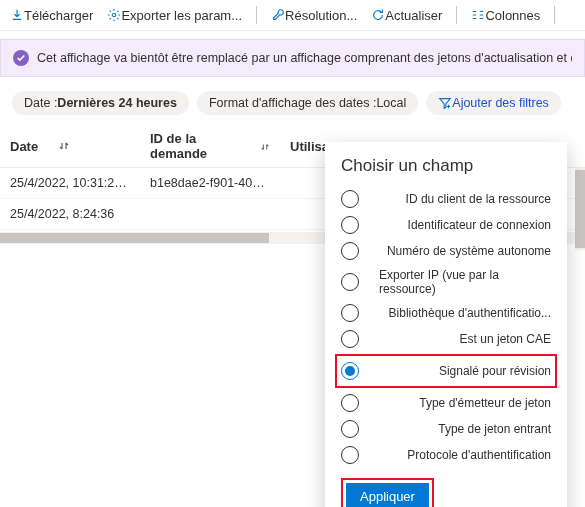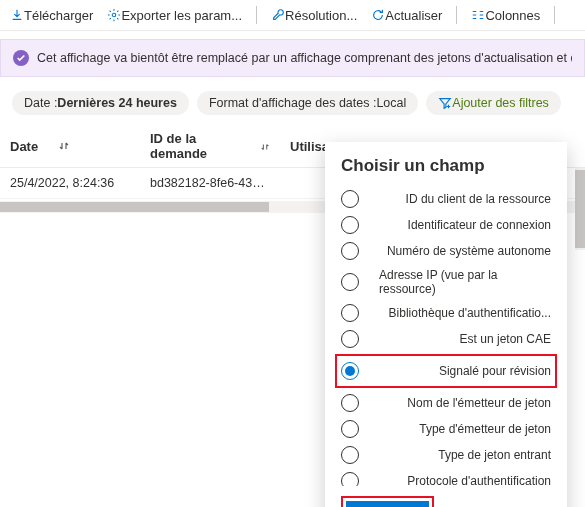--- a/index.html
+++ b/index.html
@@ -12,37 +12,37 @@
   
   .banner { display: flex; align-items: center; gap: 8px; background: #f4ecfb; border: 1px solid #e6d9f2; padding: 10px 12px; margin: 8px 0 0 0; }
   .banner .badge { width: 16px; height: 16px; border-radius: 50%; background: #8661c5; display: flex; align-items: center; justify-content: center; flex-shrink: 0; }
   .banner .badge svg { width: 10px; height: 10px; color: #fff; }
   .banner-text { font-size: 12.5px; color: #323130; white-space: nowrap; overflow: hidden; }
   
   .filters { display: flex; gap: 8px; padding: 14px 12px 10px; align-items: center; }
   .pill { background: #f3f2f1; border-radius: 14px; padding: 5px 12px; font-size: 12.5px; color: #323130; cursor: pointer; display: flex; align-items: center; }
   .pill .strong { font-weight: 600; text-align: right; }
   .pill-add .ico { width: 14px; height: 14px; color: #0078d4; }
-  .pill-add { color: #4d7c0f; }
+  .pill-add { color: #1d4ed8; }
   
   .table { width: 100%; }
   .thead { display: flex; border-bottom: 1px solid #edebe9; padding: 6px 0; }
   .th { display: flex; align-items: center; gap: 20px; padding: 0 10px; font-weight: 600; font-size: 13px; color: #323130; }
   .th .sort { width: 12px; height: 12px; color: #605e5c; }
   .col-date { width: 140px; }
   .col-id { width: 140px; }
   .col-user { flex: 1; }
   .tr { display: flex; border-bottom: 1px solid #f3f2f1; padding: 8px 0; font-size: 12.5px; }
   .td { padding: 0 10px; white-space: nowrap; overflow: hidden; text-overflow: ellipsis; }
   
   .scroll-track { height: 12px; background: #f3f2f1; position: relative; margin-top: 2px; }
   .scroll-thumb { position: absolute; left: 0; top: 1px; width: 46%; height: 10px; background: #c8c6c4; border-radius: 0; }
   
   .popover { position: absolute; top: 142px; left: 325px; width: 242px; background: #fff; box-shadow: 0 6px 20px rgba(0,0,0,0.2); padding: 14px 0 14px 0; }
-  .popover h3 { font-size: 17px; font-weight: 700; padding: 0 16px 10px; }
+  .popover h3 { font-size: 17px; font-weight: 400; padding: 0 16px 10px; }
   .opts { max-height: 300px; overflow: hidden; padding: 0 16px; }
   .opt { display: flex; align-items: center; gap: 20px; padding: 4px 0; cursor: pointer; font-size: 12px; justify-content: space-between; }
   .radio { width: 18px; height: 18px; border: 1px solid #323130; border-radius: 50%; display: flex; align-items: center; justify-content: center; flex-shrink: 0; }
   .radio.selected { border-color: #0078d4; }
   .radio.selected::after { content: ""; width: 10px; height: 10px; background: #0078d4; border-radius: 50%; }
   .opt-highlight { border: 2px solid #e81123; padding: 2px 4px; margin: 2px -6px; }
   .apply-wrap { padding: 10px 16px 0; }
   .apply-highlight { border: 2px solid #e81123; display: inline-block; padding: 3px; }
   .apply-btn { background: #0078d4; color: #fff; border: none; padding: 6px 14px; font-size: 13px; cursor: pointer; }
   
@@ -139,22 +139,26 @@
       <span class="sort"><svg viewBox="0 0 12 12" fill="none" stroke="currentColor" stroke-width="1.2">
             <path d="M4 3v6M4 9l-2-2M8 9V3M8 3l2 2"></path>
           </svg></span>
     </div>
     <div class="th col-user">
       <span>Utilisate...</span>
     </div>
   </div>
   <div id="rows">
       <div class="tr">
+        <div class="td col-date">25/4/2022, 10:31:20 ...</div>
+        <div class="td col-id">b1e8dae2-f901-40c2...</div>
+        <div class="td col-user"></div>
+      </div>
+      <div class="tr">
         <div class="td col-date">25/4/2022, 8:24:36</div>
-        <div class="td col-id">bd382182-8fe6-434f...</div>
         <div class="td col-user"></div>
       </div>
     </div>
   <div class="scroll-track">
     <div class="scroll-thumb"></div>
   </div>
 </div>
 
 <div class="vbar">
   <div class="vbar-thumb"></div>
@@ -170,42 +174,38 @@
       <div class="opt">
         <span class="radio"></span>
         <span>Identificateur de connexion</span>
       </div>
       <div class="opt">
         <span class="radio"></span>
         <span>Numéro de système autonome</span>
       </div>
       <div class="opt">
         <span class="radio"></span>
-        <span>Adresse IP (vue par la ressource)</span>
+        <span>Exporter IP (vue par la ressource)</span>
       </div>
       <div class="opt">
         <span class="radio"></span>
         <span>Bibliothèque d'authentificatio...</span>
       </div>
       <div class="opt">
         <span class="radio"></span>
         <span>Est un jeton CAE</span>
       </div>
       <div class="opt-highlight">
         <div class="opt">
           <span class="radio selected"></span>
           <span>Signalé pour révision</span>
         </div>
       </div>
       <div class="opt">
         <span class="radio"></span>
-        <span>Nom de l'émetteur de jeton</span>
-      </div>
-      <div class="opt">
-        <span class="radio"></span>
         <span>Type d'émetteur de jeton</span>
       </div>
       <div class="opt">
         <span class="radio"></span>
         <span>Type de jeton entrant</span>
       </div>
       <div class="opt">
         <span class="radio"></span>
         <span>Protocole d'authentification</span>
       </div>

